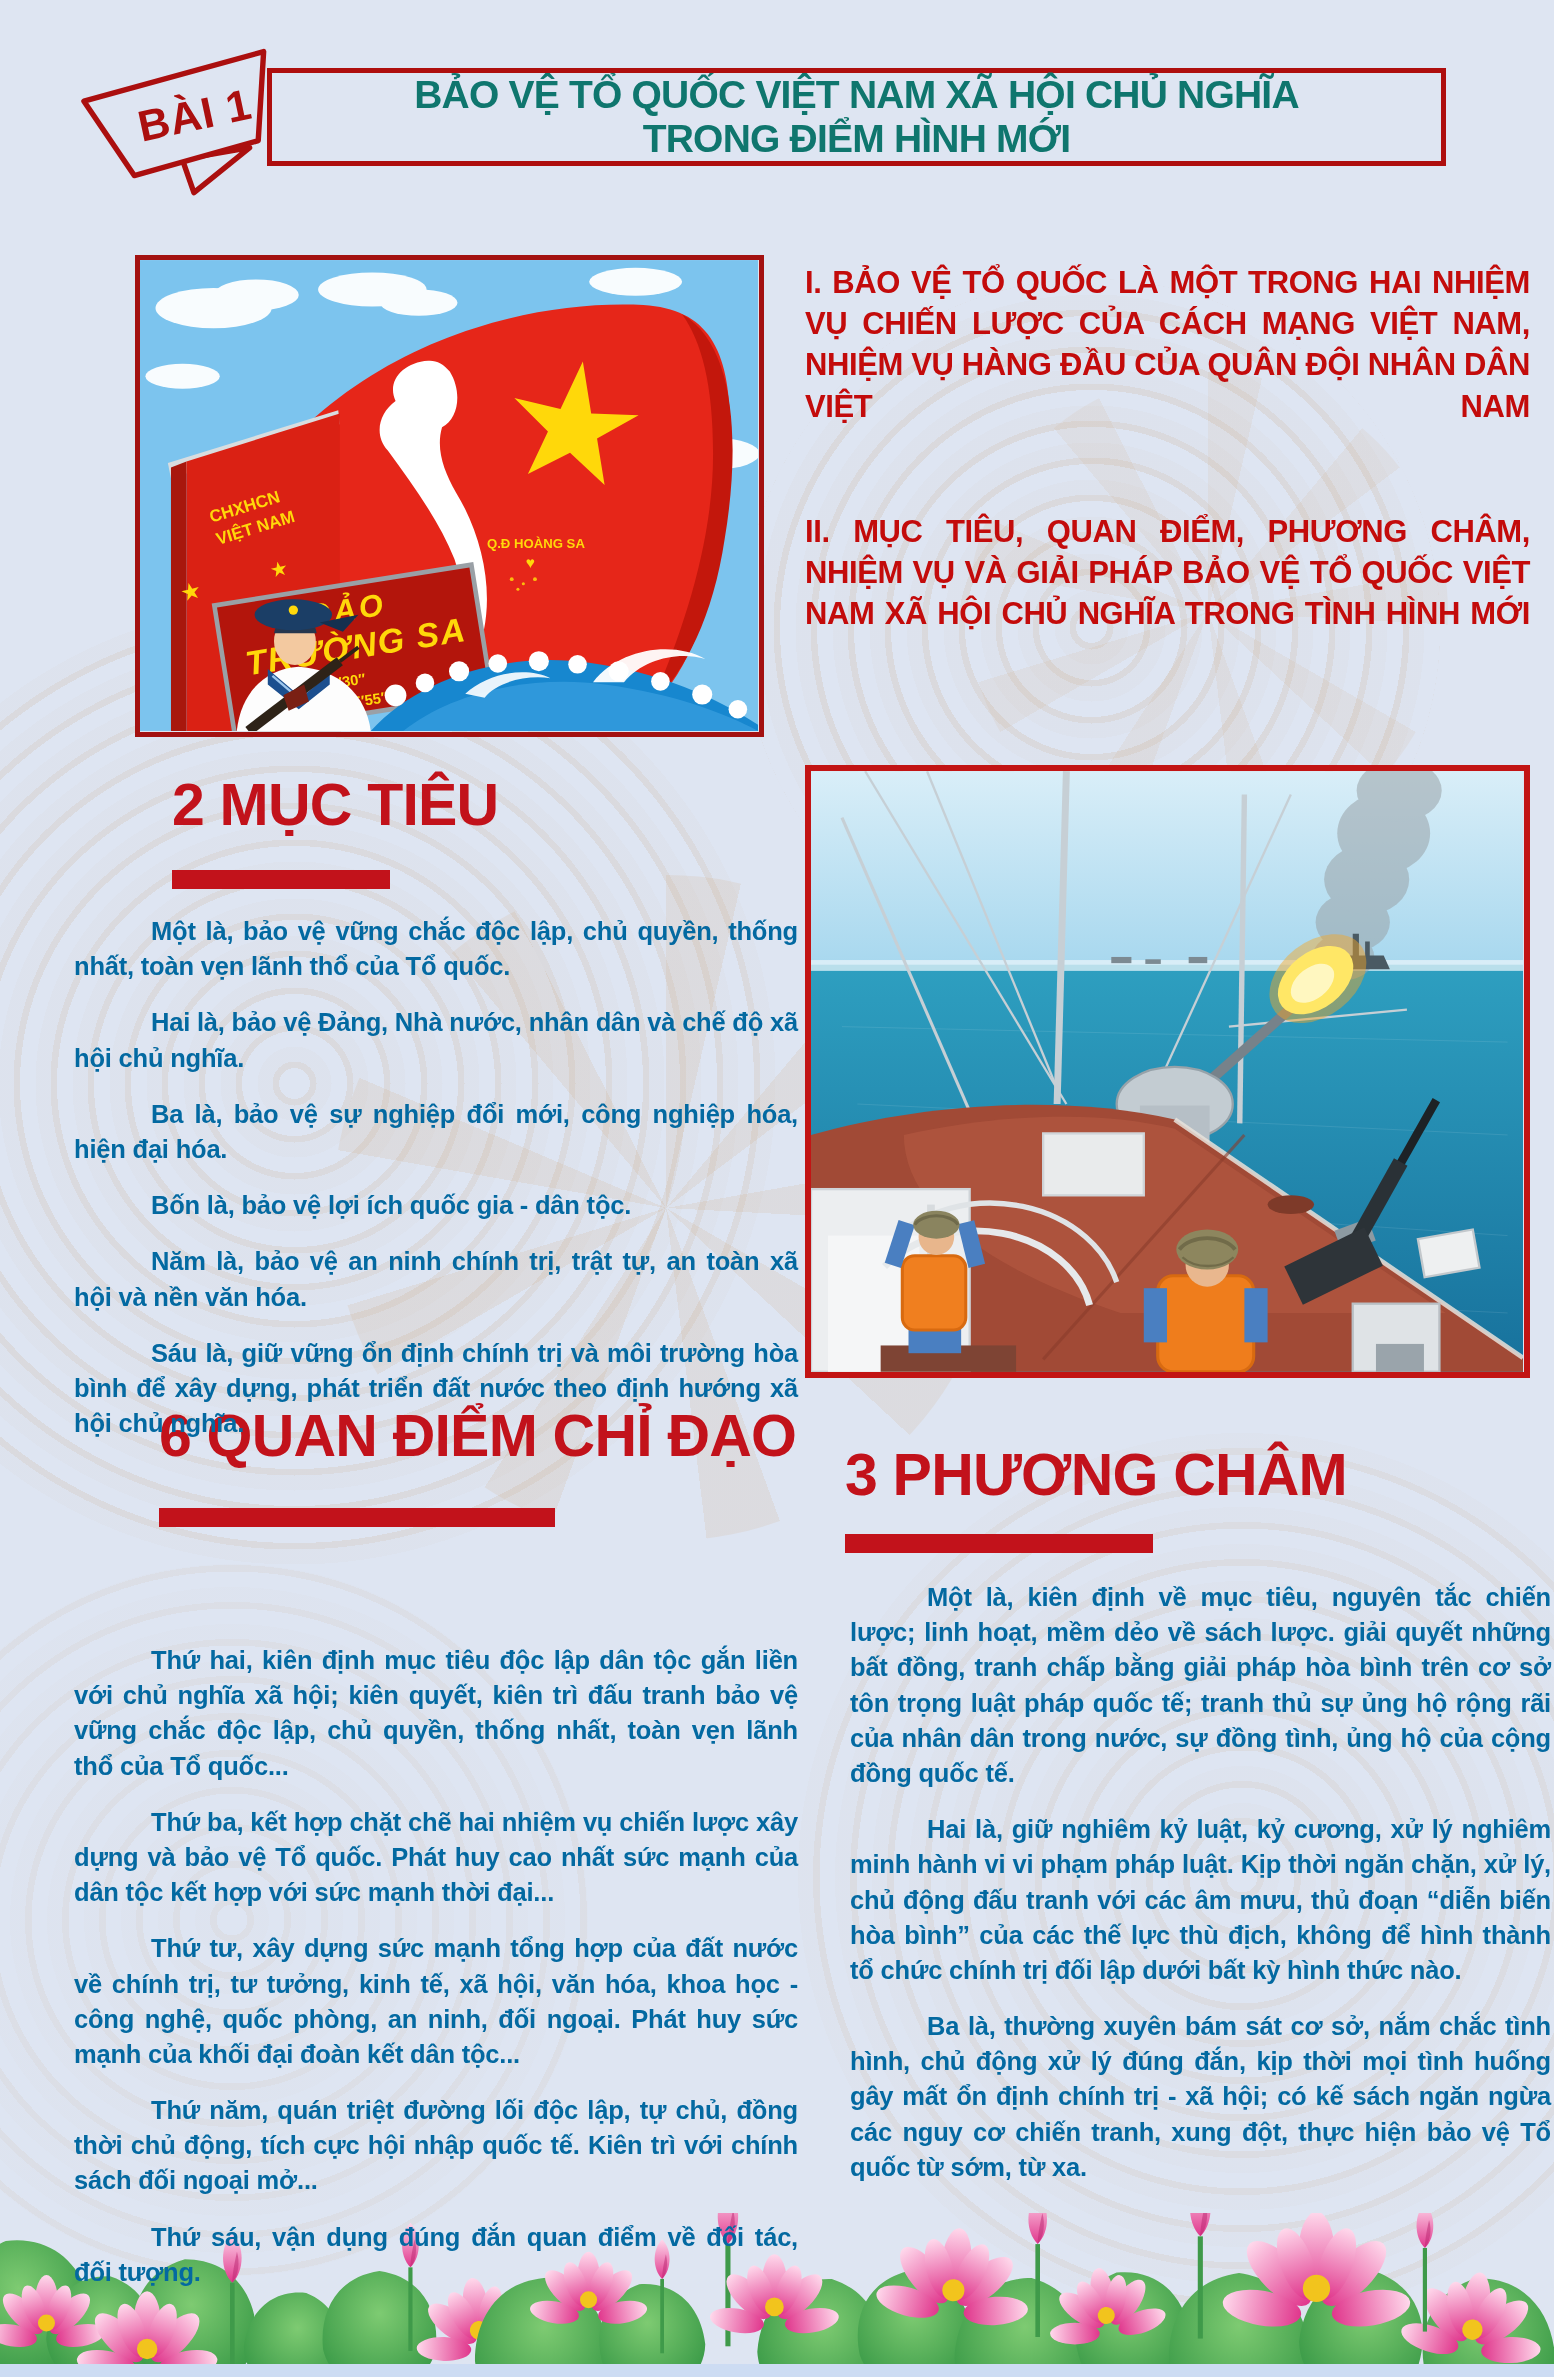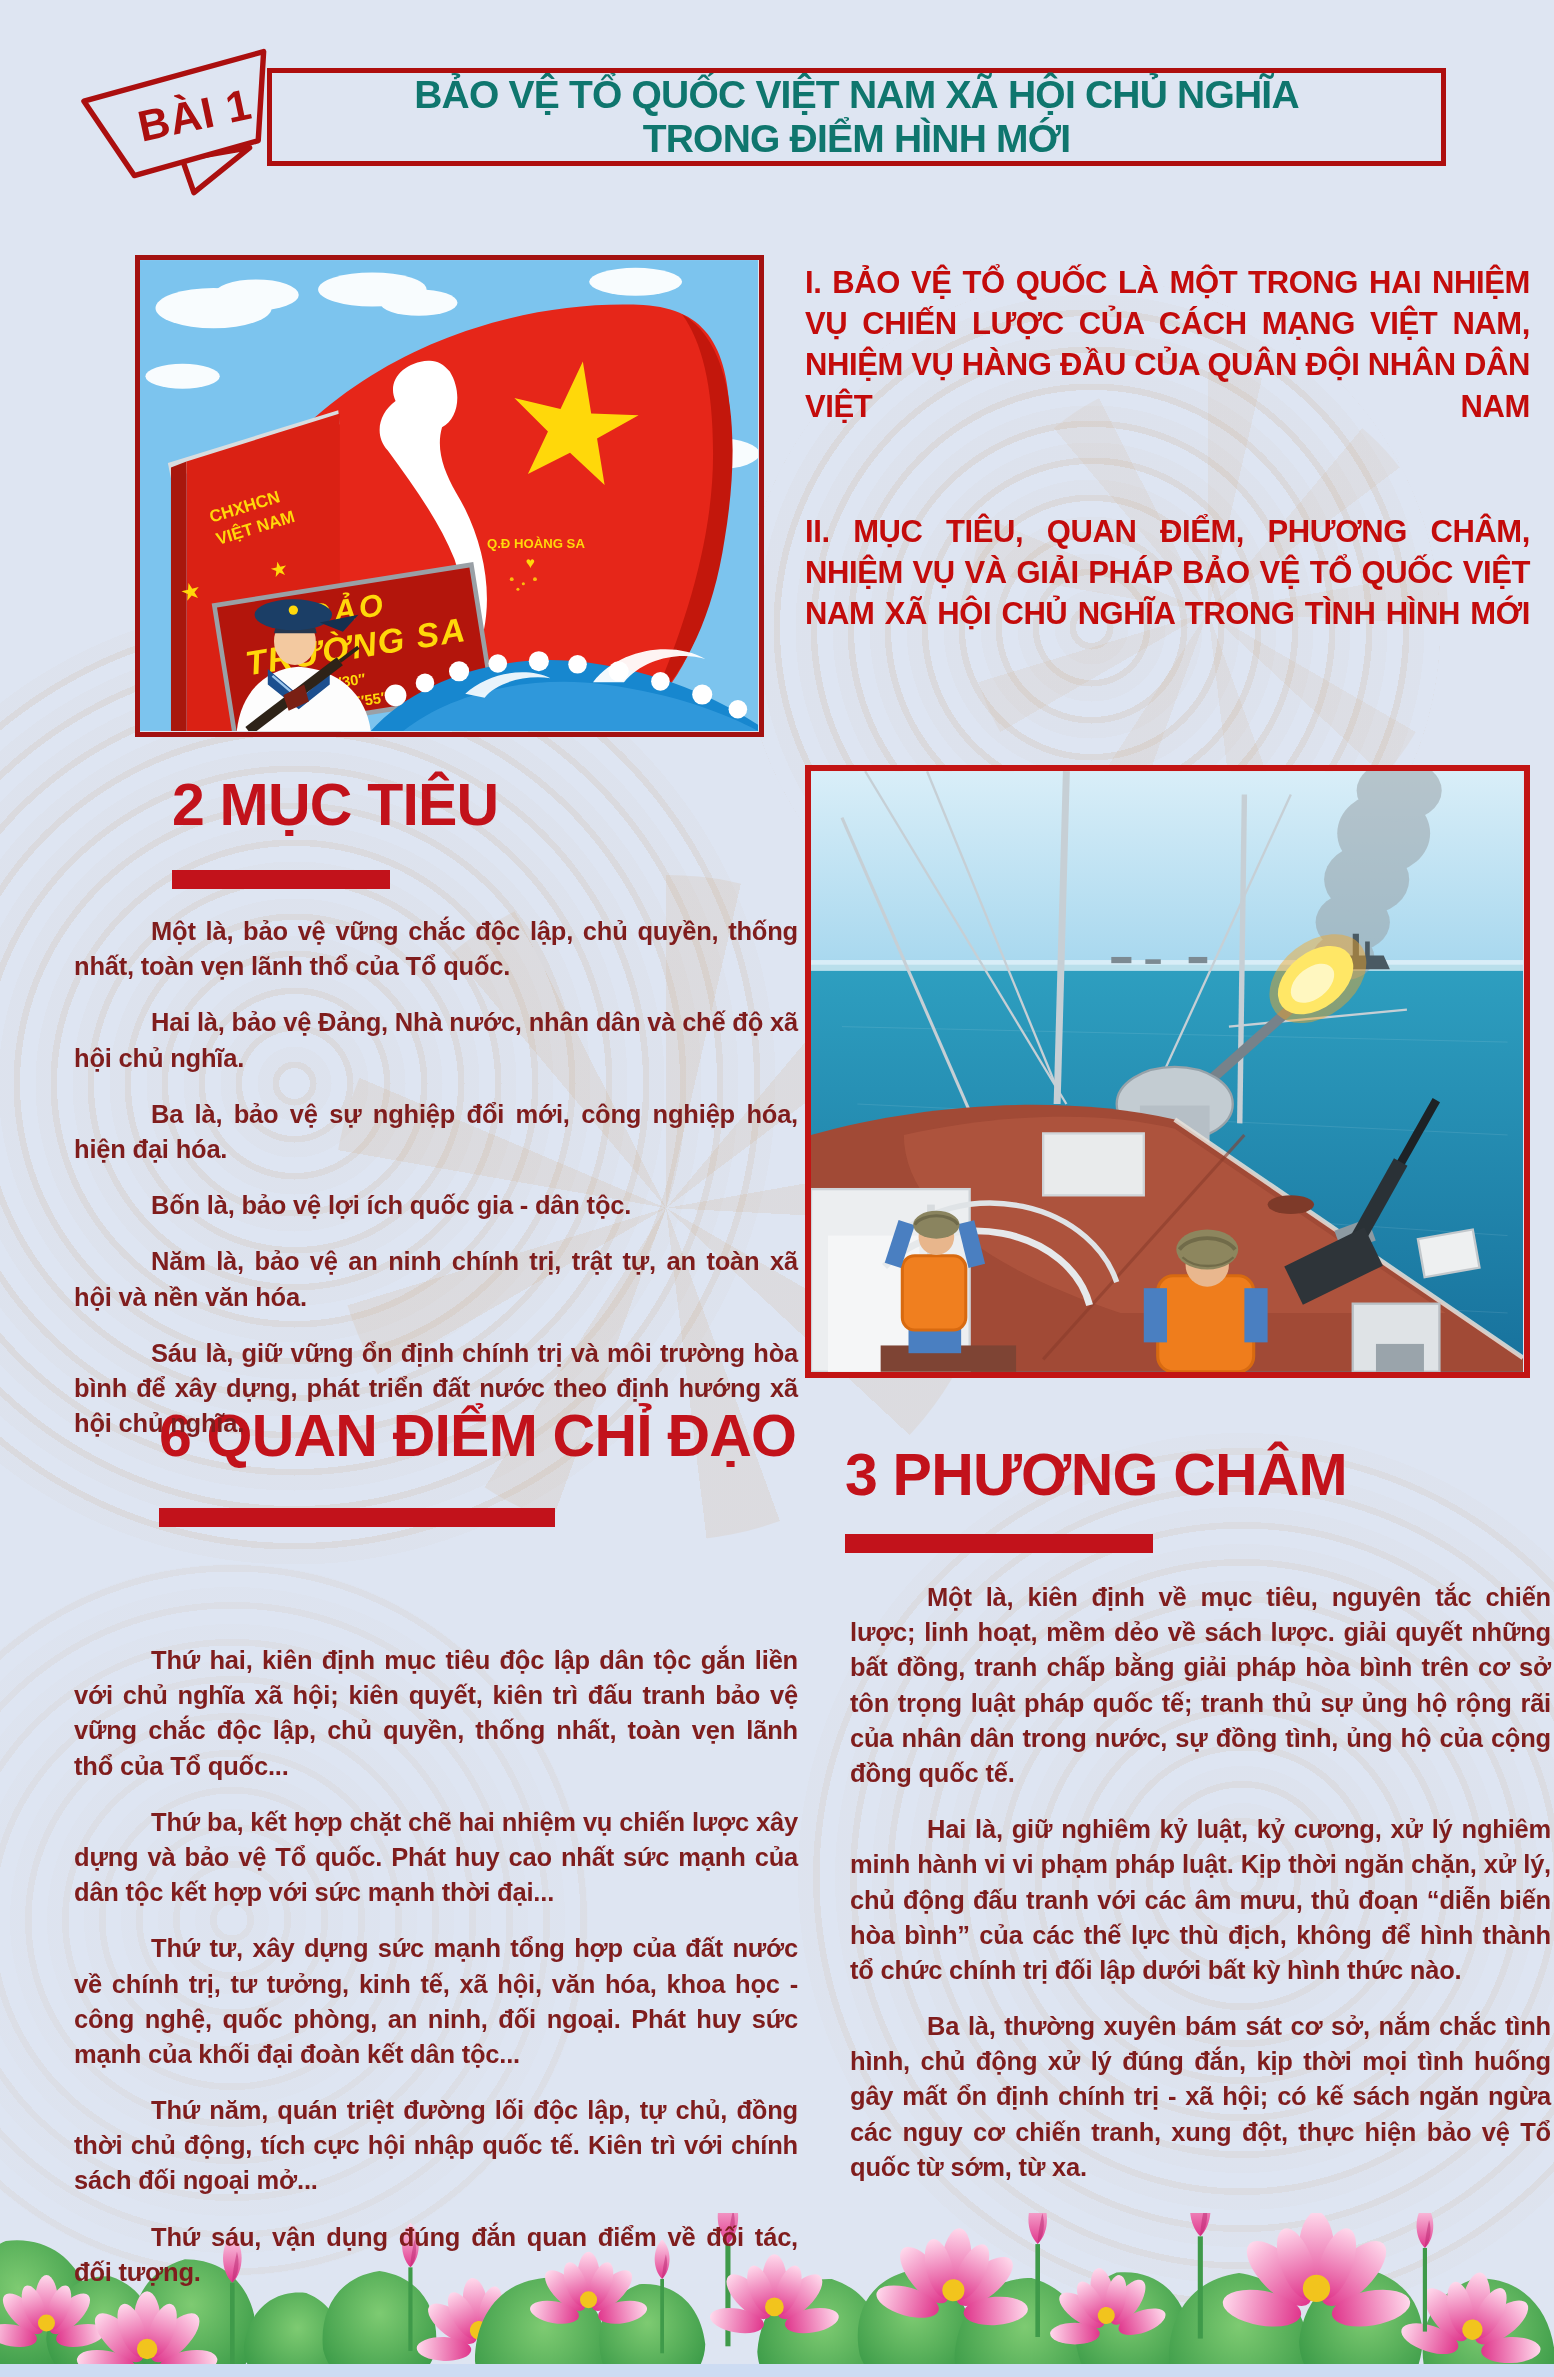--- a/index.html
+++ b/index.html
@@ -33,21 +33,21 @@
     color:#c30b0b;font-weight:bold;font-size:31px;line-height:1.33;
     text-align:justify;letter-spacing:-0.4px;}
   .intro::after{content:"";display:inline-block;width:100%;}
 
   
   .sec-heading{position:absolute;z-index:2;color:#c2121b;font-weight:bold;
     font-size:59px;letter-spacing:-0.8px;white-space:nowrap;line-height:1;}
   .sec-bar{position:absolute;z-index:2;background:#c2121b;height:18.6px;}
 
   
-  .body-col{position:absolute;z-index:5;color:#7f1d1d;font-weight:bold;
+  .body-col{position:absolute;z-index:5;color:#0369a1;font-weight:bold;
     font-size:25.5px;line-height:1.38;letter-spacing:-0.2px;text-align:justify;}
   .body-col p{margin:0 0 21px 0;text-indent:77px;}
   .body-col p:last-child{margin-bottom:0;}
 
   
   .lotus{position:absolute;left:0;top:2213px;z-index:4;}
   .bottom-bar{position:absolute;left:0;top:2364px;width:1555px;height:13px;
     background:#cddcf3;z-index:6;}
 
   

